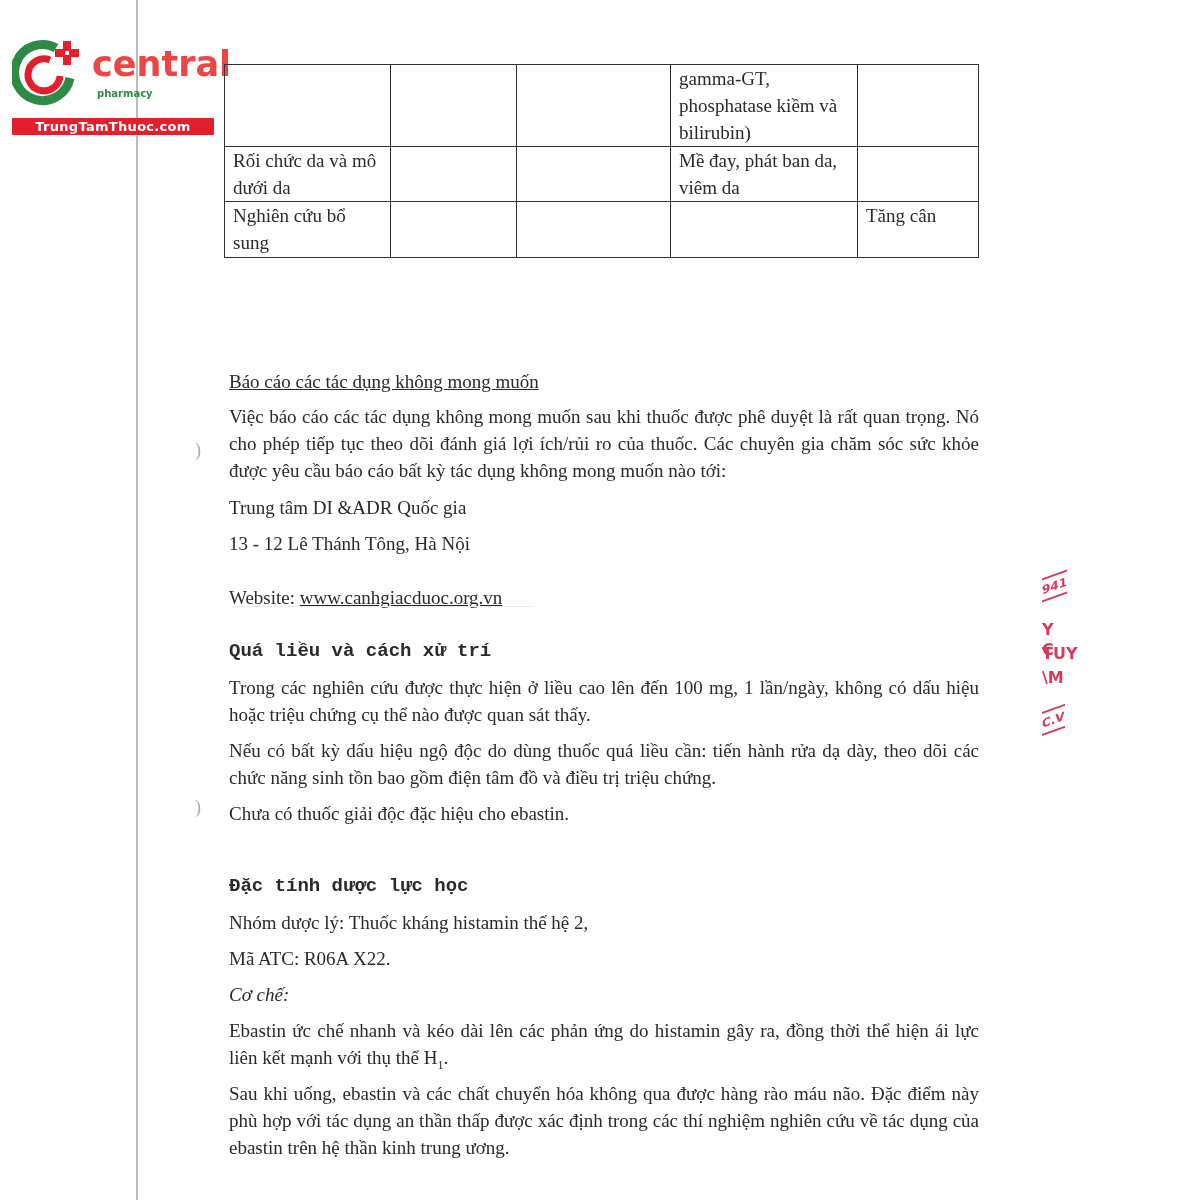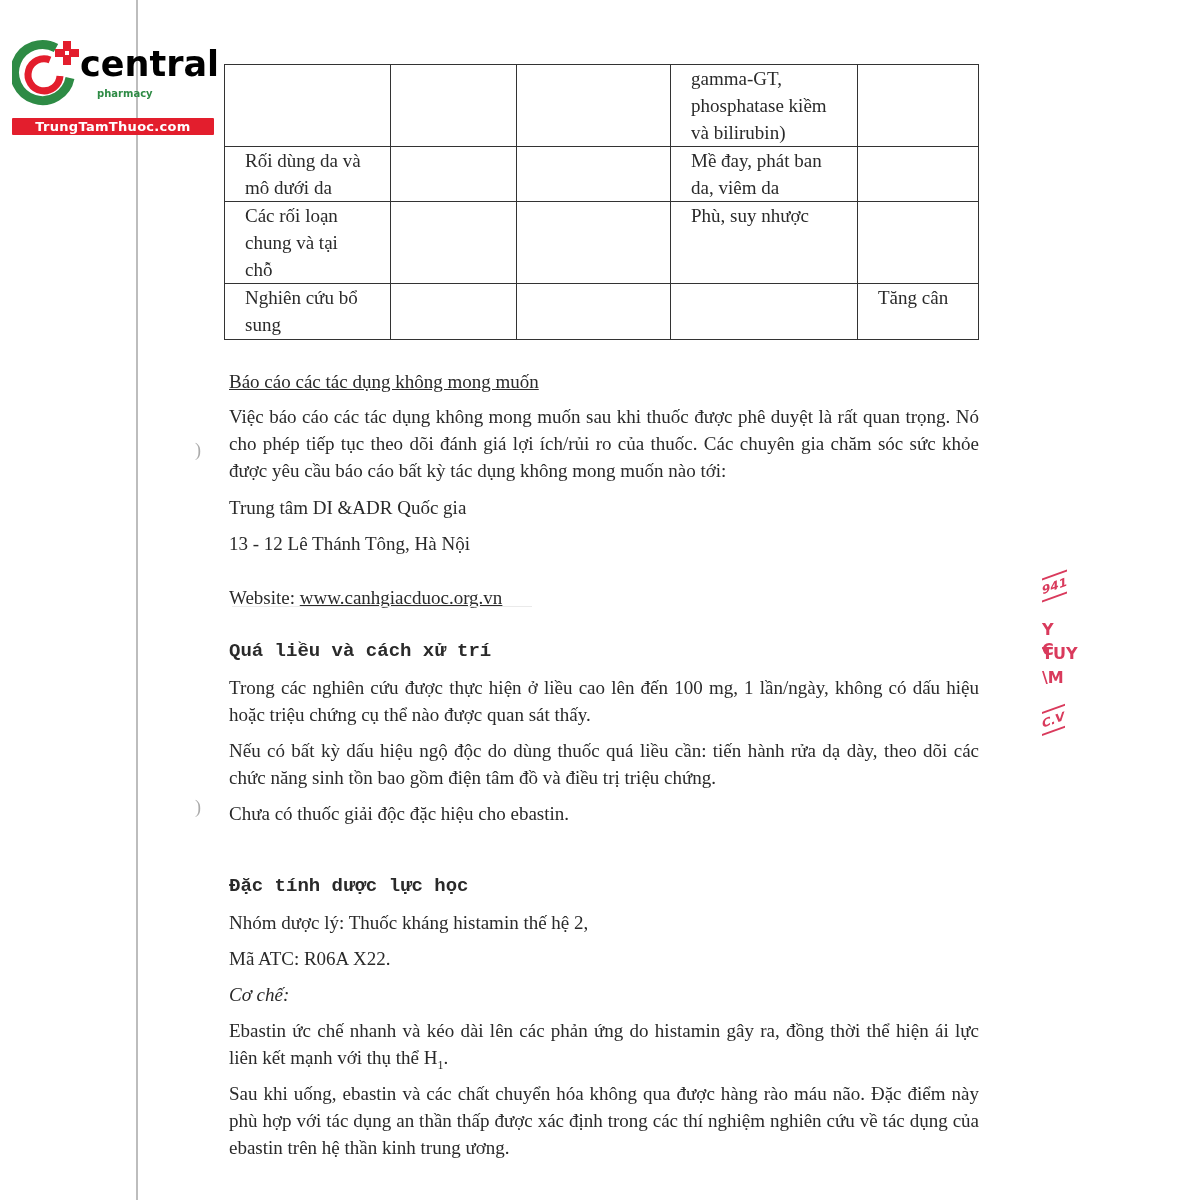--- a/index.html
+++ b/index.html
@@ -10,43 +10,43 @@
     color:#2a2a2a;
   }
   .margin-line {
     position:absolute; left:136px; top:0; width:2px; height:1200px;
     background:#bdbdbd;
   }
   
   .logo { position:absolute; left:8px; top:36px; width:206px; height:100px; }
   .logo svg.mark { position:absolute; left:4px; top:2px; }
   .logo .brand {
-    position:absolute; left:72px; top:8px;
+    position:absolute; left:84px; top:8px;
     font-family:"DejaVu Sans","Liberation Sans",sans-serif;
-    font-weight:bold; font-size:35px; color:#000000; letter-spacing:0px; line-height:40px;
+    font-weight:bold; font-size:35px; color:#ef4444; letter-spacing:0px; line-height:40px;
   }
   .logo .sub {
     position:absolute; left:89px; top:50px;
     font-family:"DejaVu Sans","Liberation Sans",sans-serif;
     font-weight:bold; font-size:10px; color:#2e8b45; line-height:16px;
   }
   .logo .banner {
     position:absolute; left:4px; top:82px; width:202px; height:17px;
     background:#e31e2d; border-radius:1px; color:#fff;
     font-family:"DejaVu Sans","Liberation Sans",sans-serif; font-weight:bold;
     font-size:13px; line-height:17px; text-align:center; letter-spacing:0.3px;
   }
   
   table.ae {
     position:absolute; left:224px; top:64px;
     border-collapse:collapse; table-layout:fixed;
     font-size:19px; line-height:27px;
   }
   table.ae td {
-    border:1.5px solid #333; vertical-align:top; padding:0 20px;
+    border:1.5px solid #333; vertical-align:top; padding:0 8px;
     color:#2a2a2a;
   }
   
   .txt { position:absolute; left:229px; font-size:19px; line-height:27px; color:#2a2a2a; }
   .wide { width:750px; text-align:justify; }
   .underline { text-decoration:underline; }
   .bold { font-weight:bold;font-family:Liberation Mono, monospace; }
   .italic { font-style:italic; }
   a.link { color:#2a2a2a; text-decoration:underline; }
   .paren { position:absolute; font-size:18px; color:#aaa; }
@@ -87,31 +87,24 @@
   </colgroup>
   <tbody>
       <tr style="height:82px">
     <td></td>
     <td></td>
     <td></td>
     <td>gamma-GT, phosphatase kiềm và bilirubin)</td>
     <td></td>
   </tr>
   <tr style="height:55px">
-    <td>Rối dùng da và mô dưới da</td>
+    <td>Rối chức da và mô dưới da</td>
     <td></td>
     <td></td>
     <td>Mề đay, phát ban da, viêm da</td>
-    <td></td>
-  </tr>
-  <tr style="height:55px">
-    <td>Các rối loạn chung và tại chỗ</td>
-    <td></td>
-    <td></td>
-    <td>Phù, suy nhược</td>
     <td></td>
   </tr>
   <tr style="height:56px">
     <td>Nghiên cứu bổ sung</td>
     <td></td>
     <td></td>
     <td></td>
     <td>Tăng cân</td>
   </tr>
 </tbody>

